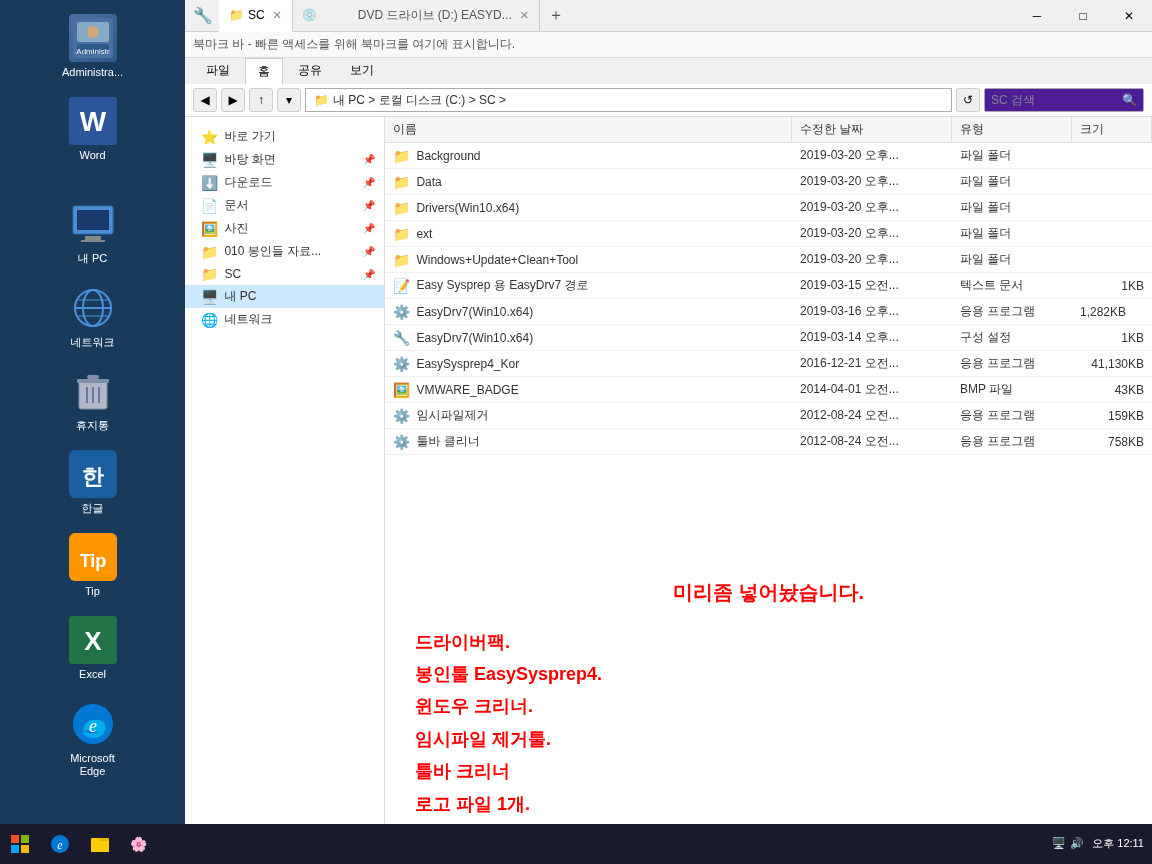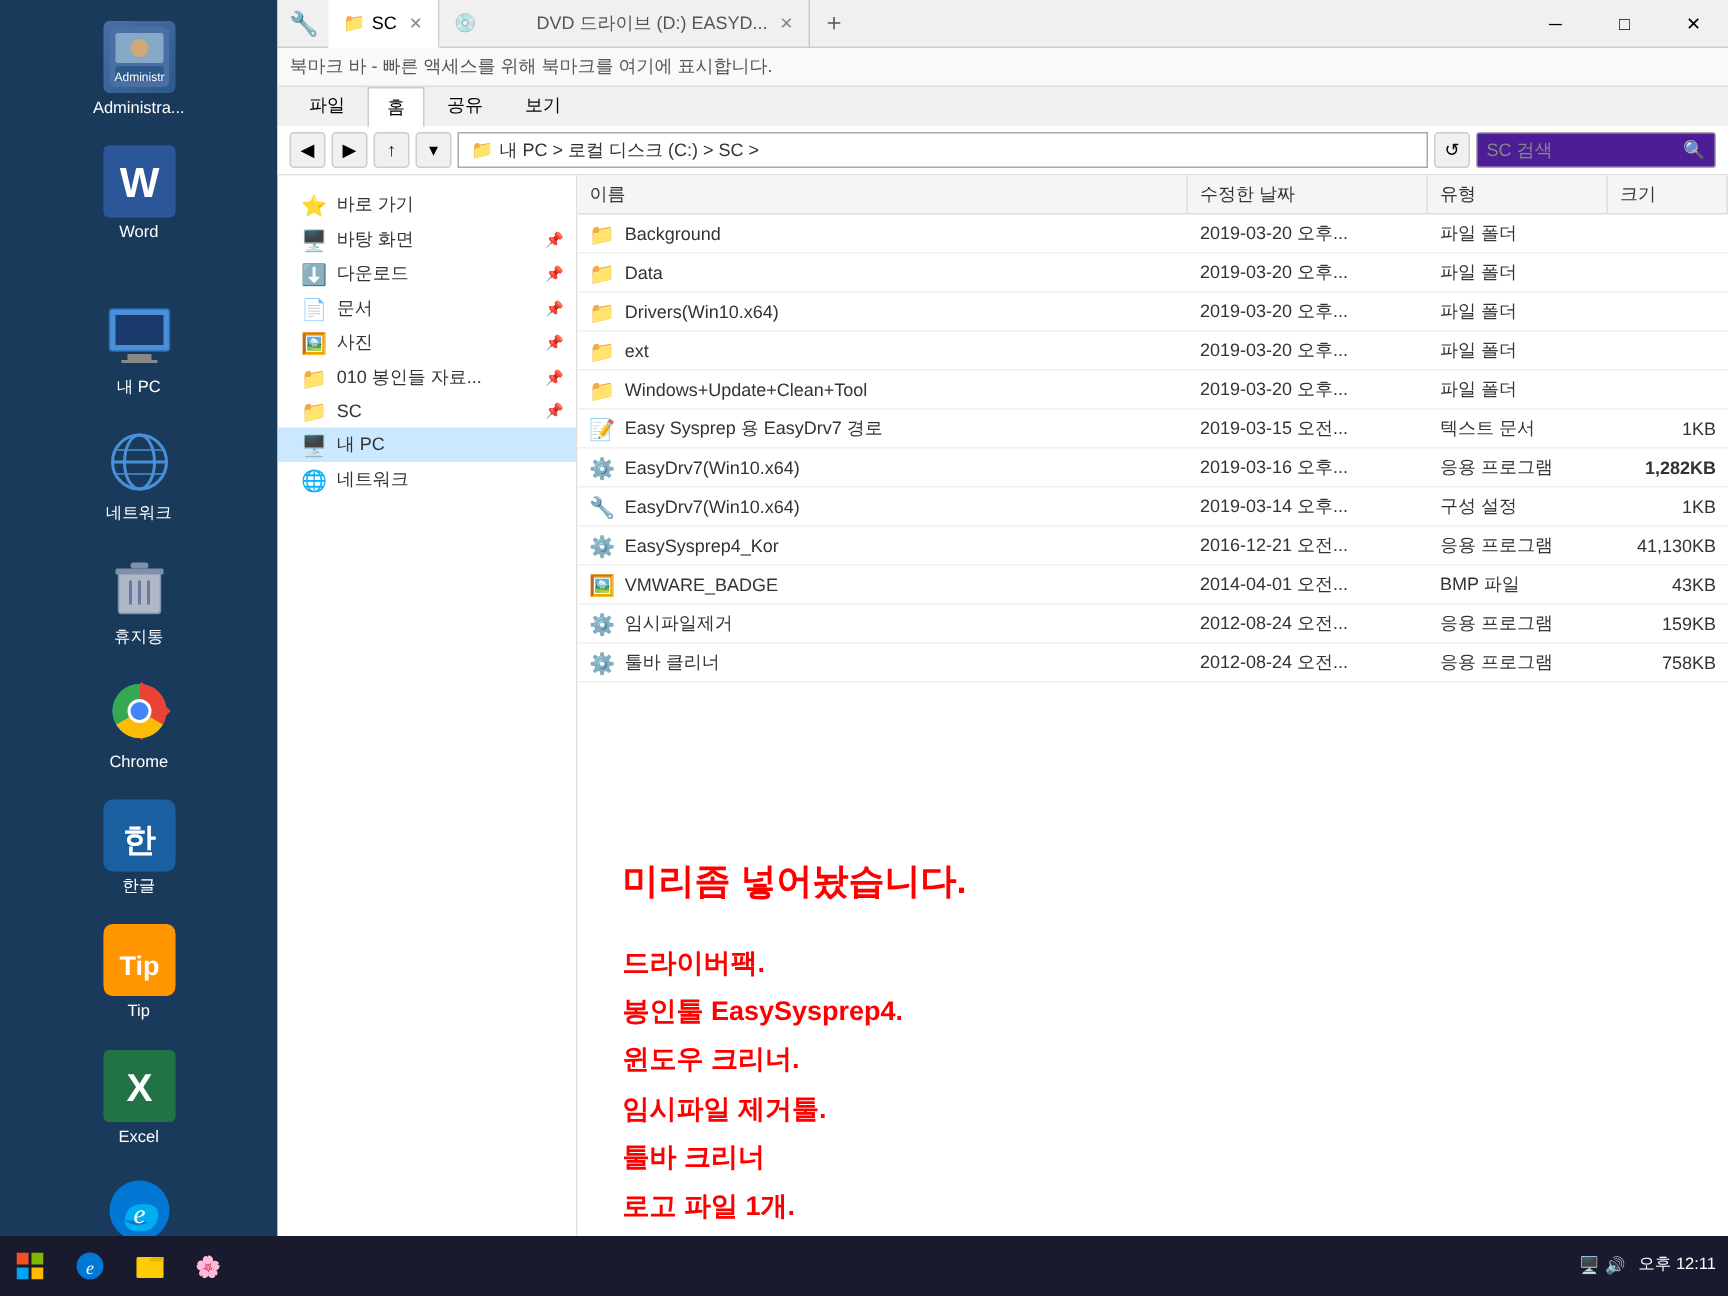--- a/index.html
+++ b/index.html
@@ -276,37 +276,20 @@
         <rect x="8" y="12" width="32" height="4" rx="1" fill="#8090a8"></rect>
         <rect x="18" y="8" width="12" height="4" rx="2" fill="#8090a8"></rect>
         <line x1="18" y1="20" x2="18" y2="36" stroke="#6878a0" stroke-width="2"></line>
         <line x1="24" y1="20" x2="24" y2="36" stroke="#6878a0" stroke-width="2"></line>
         <line x1="30" y1="20" x2="30" y2="36" stroke="#6878a0" stroke-width="2"></line>
       </svg>
     </div>
     <div class="icon-label">휴지통</div>
   </div>
 
-  <div class="desktop-icon chrome-icon">
-    <div class="icon-img">
-      <svg width="48" height="48" viewBox="0 0 48 48">
-        <circle cx="24" cy="24" r="18" fill="#4285f4"></circle>
-        <circle cx="24" cy="24" r="8" fill="white"></circle>
-        <path d="M24 6 L42 24 L24 42" fill="none" stroke="#ea4335" stroke-width="4"></path>
-        <circle cx="24" cy="24" r="18" fill="none" stroke="#34a853" stroke-width="0"></circle>
-
-        <path d="M24 24 L24 6 A18 18 0 0 1 39.6 33" fill="#ea4335"></path>
-        <path d="M24 24 L39.6 33 A18 18 0 0 1 8.4 33" fill="#fbbc04"></path>
-        <path d="M24 24 L8.4 33 A18 18 0 0 1 24 6" fill="#34a853"></path>
-        <circle cx="24" cy="24" r="8" fill="white"></circle>
-        <circle cx="24" cy="24" r="6" fill="#4285f4"></circle>
-      </svg>
-    </div>
-    <div class="icon-label">Chrome</div>
-  </div>
 
   <div class="desktop-icon hangul-icon">
     <div class="icon-img">
       <svg width="48" height="48" viewBox="0 0 48 48">
         <rect width="48" height="48" rx="6" fill="#1a5fa0"></rect>
         <text x="24" y="34" text-anchor="middle" fill="white" font-size="22" font-weight="bold" font-family="sans-serif">한</text>
       </svg>
     </div>
     <div class="icon-label">한글</div>
   </div>
@@ -551,21 +534,21 @@
     <div class="file-cell">
       <span class="file-icon">⚙️</span>
       <span>EasyDrv7(Win10.x64)</span>
     </div>
     <div class="file-cell">
       <span>2019-03-16 오후...</span>
     </div>
     <div class="file-cell">
       <span>응용 프로그램</span>
     </div>
-    <div class="file-cell" style="justify-content:flex-end;font-weight:bold;">
+    <div class="file-cell" style="">
       <span>1,282KB</span>
     </div>
   </div>
             <div class="file-row">
     <div class="file-cell">
       <span class="file-icon">🔧</span>
       <span>EasyDrv7(Win10.x64)</span>
     </div>
     <div class="file-cell">
       <span>2019-03-14 오후...</span>
@@ -633,21 +616,21 @@
     <div class="file-cell">
       <span>응용 프로그램</span>
     </div>
     <div class="file-cell" style="justify-content:flex-end;">
       <span>758KB</span>
     </div>
   </div>
           </div>
 
         <div class="text-content">
-          <div style="font-size:24px; margin-bottom:16px;">미리좀 넣어놨습니다.</div>
+          <div style="font-size:20px; margin-bottom:16px;text-align:center;">미리좀 넣어놨습니다.</div>
           <div>드라이버팩.</div>
           <div>봉인툴 EasySysprep4.</div>
           <div>윈도우 크리너.</div>
           <div>임시파일 제거툴.</div>
           <div>툴바 크리너</div>
           <div>로고 파일 1개.</div>
         </div>
       </div>
     </div>
 

